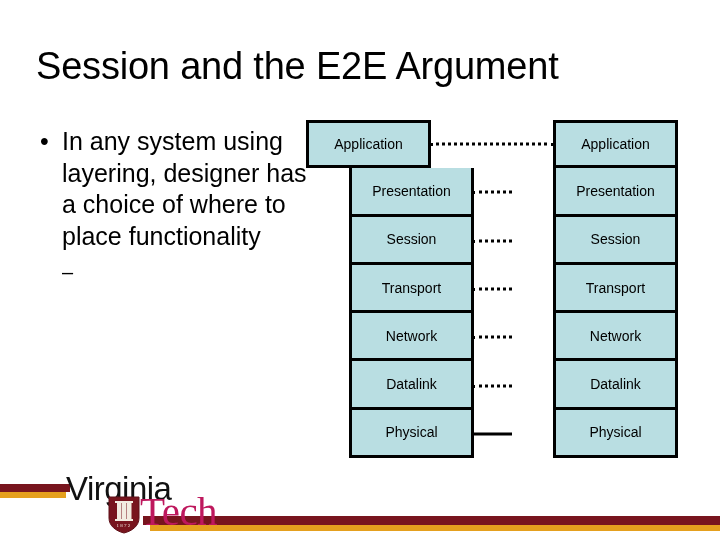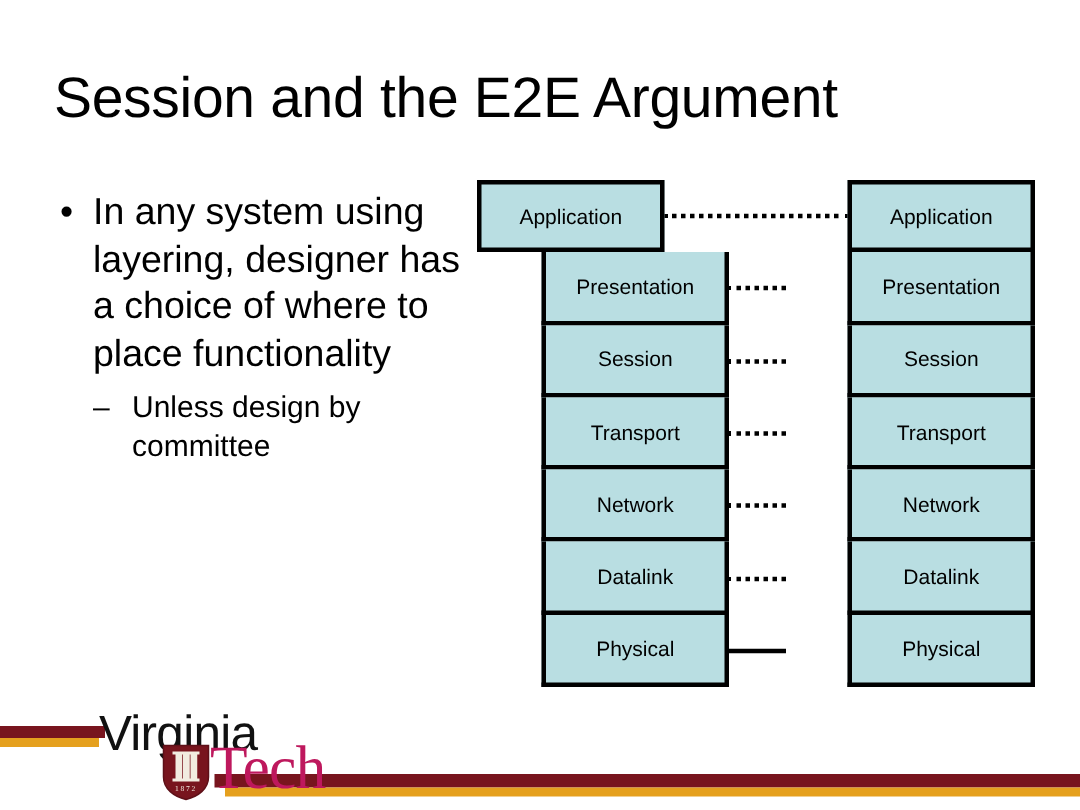--- a/index.html
+++ b/index.html
@@ -63,21 +63,21 @@
     position: absolute;
     left: 32px;
     top: 0;
     font-size: 20px;
     line-height: 26px;
   }
 
   
   #layer-diagram {
     position: absolute;
-    left: 318px;
+    left: 306px;
     top: 120px;
     width: 372px;
     height: 338px;
   }
   .layer-row {
     position: relative;
     height: 48.3px;
     display: flex;
     align-items: stretch;
   }
@@ -181,21 +181,20 @@
 
 <div id="bullet-column">
 
   <div class="bullet-l1">
     <span class="bullet-marker">•</span>
     <span>In any system using layering, designer has a choice of where to place functionality</span>
   </div>
 
   <div class="bullet-l2">
     <span class="bullet-marker">–</span>
-    <span>Unless design by committee</span>
   </div>
 
 </div>
 
 <div id="layer-diagram">
 
   <div class="layer-row">
     <div class="layer-box">
       <span>Application</span>
     </div>

